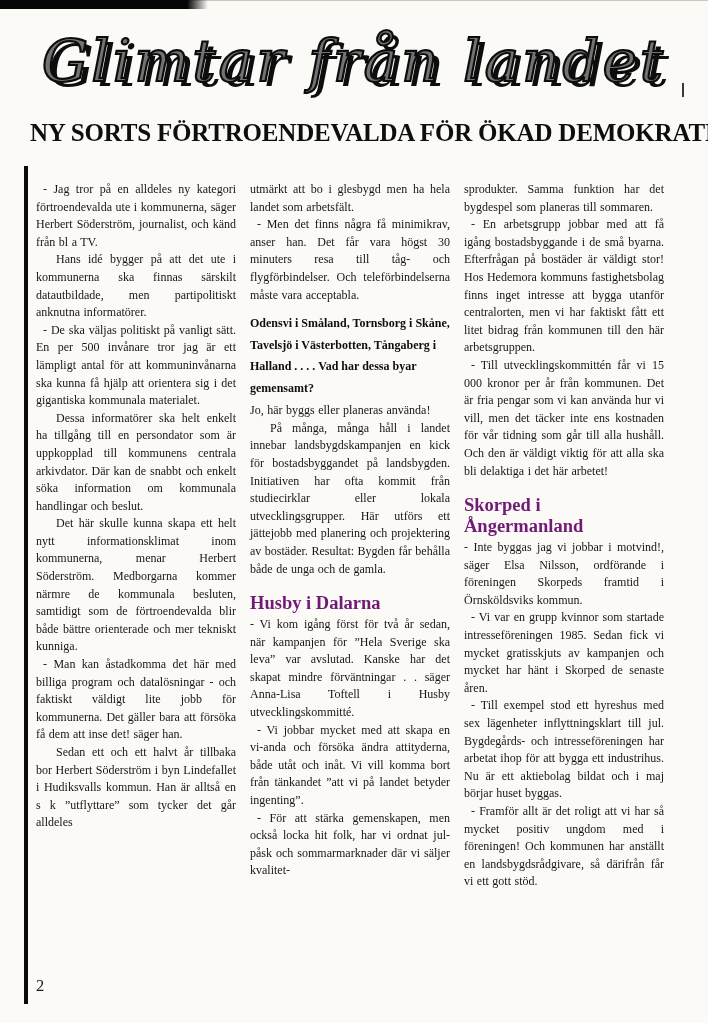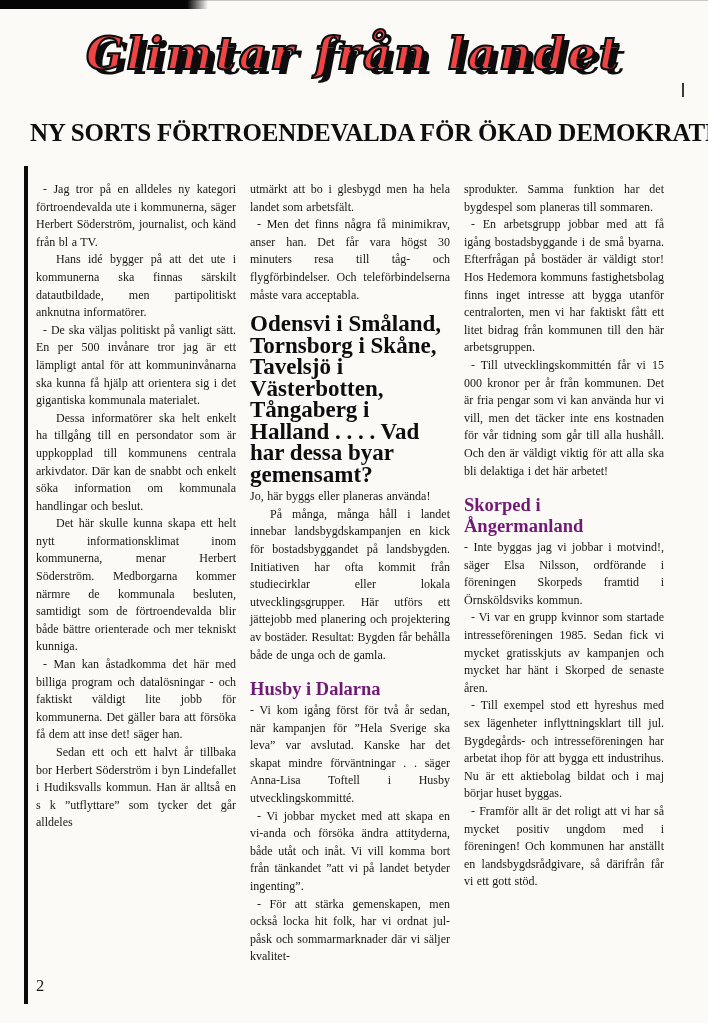--- a/index.html
+++ b/index.html
@@ -17,25 +17,25 @@
     background:linear-gradient(to right,#050505 90%,rgba(5,5,5,0));}
   .artifact-left-bar{position:absolute;top:166px;left:24px;width:4px;height:838px;background:#0b0b0b;}
   .artifact-dash{position:absolute;top:83px;left:682px;width:2px;height:14px;background:#3a3a3a;}
 
   
   .masthead{position:absolute;top:30px;left:0;width:708px;text-align:center;}
   .masthead-title{
     display:inline-block;
     font-family:"DejaVu Serif", serif;
     font-style:italic;
-    font-weight:bold;
-    font-size:44px;
+    font-weight:normal;
+    font-size:58px;
     line-height:1.1;
     letter-spacing:3px;
-    color:#ef4444;
+    color:#737373;
     -webkit-text-stroke:2.2px #0d0d0d;
     text-shadow:6px 5px 0 #0d0d0d;
     white-space:nowrap;
   }
   .headline{
     position:absolute;top:119px;left:30px;width:648px;
     text-align:center;
     font-weight:bold;
     font-size:25px;
     letter-spacing:-0.2px;
@@ -55,21 +55,21 @@
     line-height:17.6px;
     text-align:justify;
     word-spacing:0.5px;
     color:#161616;
     font-family:Liberation Serif, serif;
   }
   .ind-dash{text-indent:7px;}
   .ind-full{text-indent:20px;}
   .col-heading-big{
     margin:9px 0 3px 0;
-    font-size:23px;
+    font-size:12px;
     line-height:21.5px;
     font-weight:bold;
     text-align:left;
     color:#0d0d0d;
   }
   .col-subheading{
     margin:15px 0 2px 0;
     font-size:18.5px;
     line-height:21px;
     font-weight:bold;

